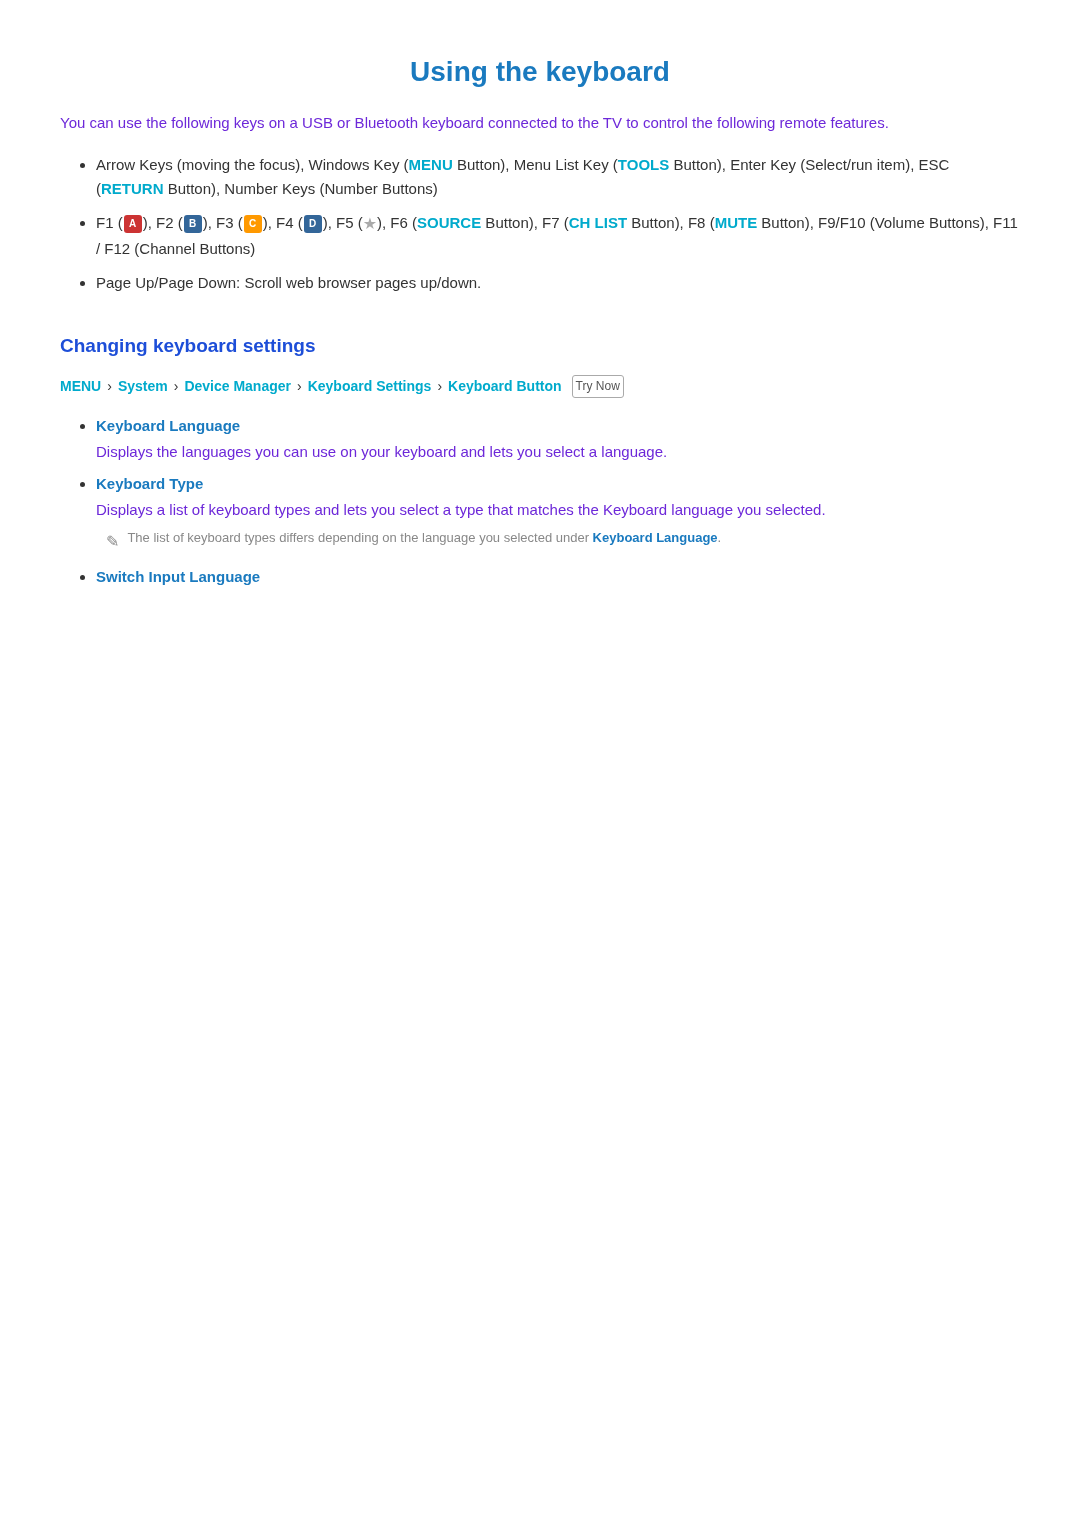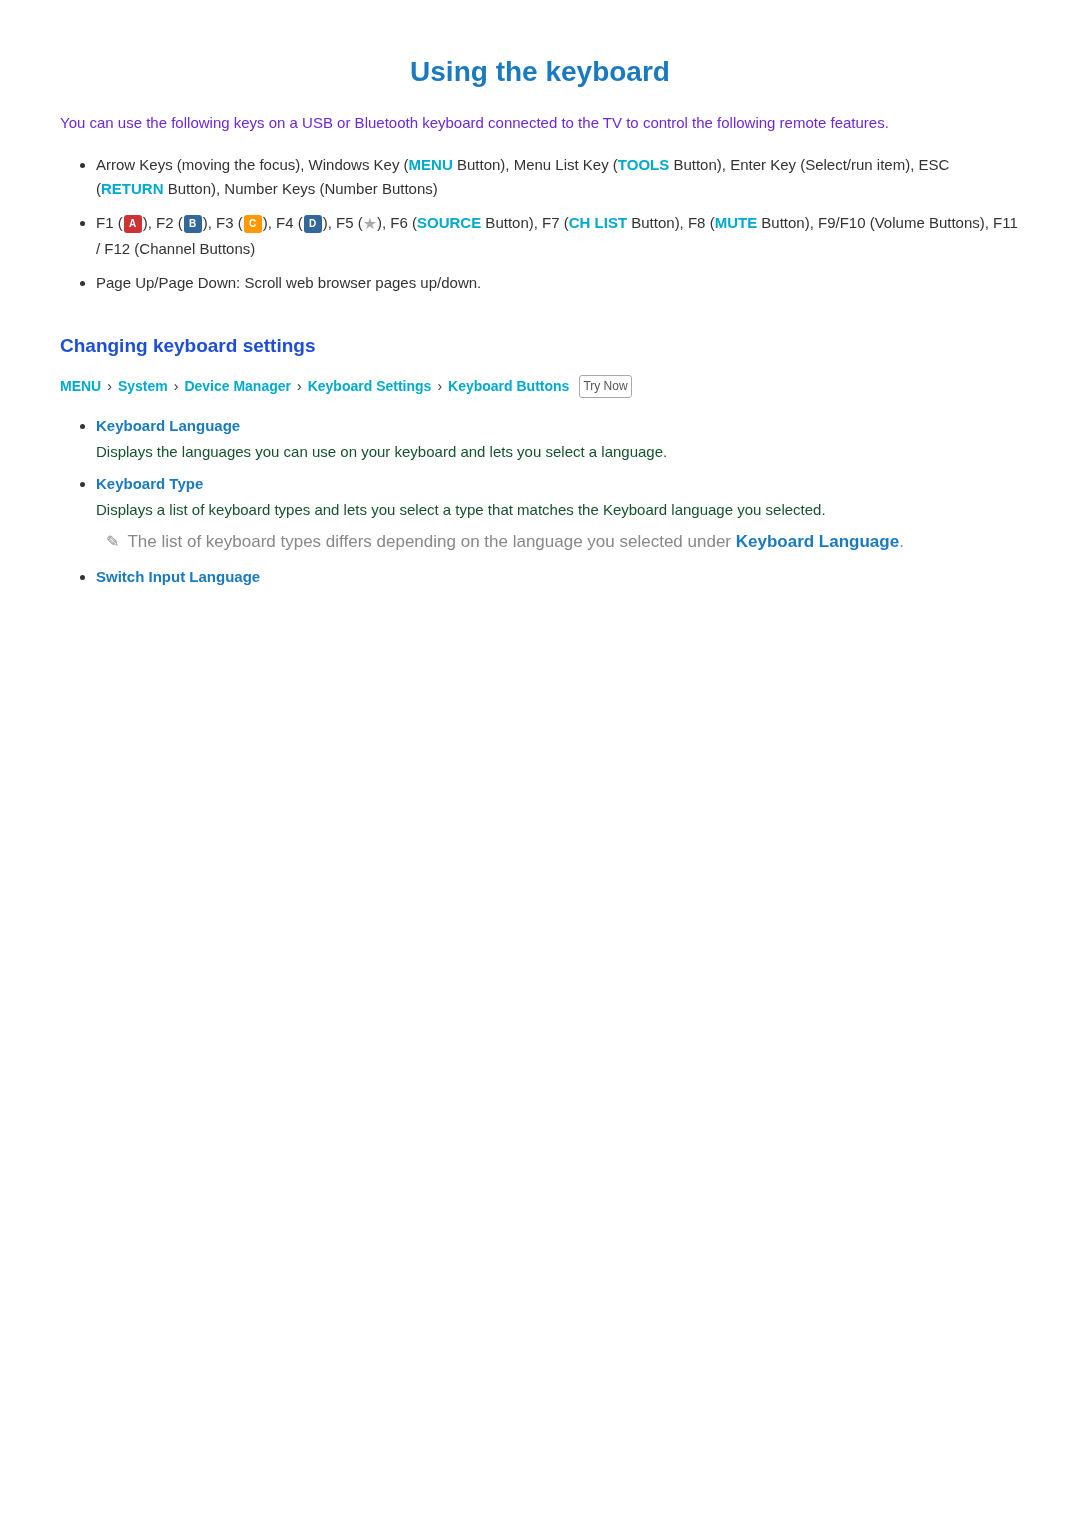--- a/index.html
+++ b/index.html
@@ -65,40 +65,40 @@
       padding-left: 36px;
     }
     .sub-list li {
       margin-bottom: 8px;
     }
     .sub-list .item-title {
       color: #1a7abf;
       font-weight: 600;
     }
     .item-desc {
-      color: #14532d;
+      color: #6d28d9;
       margin-top: 2px;
       margin-bottom: 6px;
       padding-left: 0;
     }
     .note-box {
       display: flex;
       align-items: flex-start;
       gap: 8px;
       margin: 6px 0 10px 0;
       padding-left: 10px;
     }
     .note-icon {
       color: #888;
       font-size: 16px;
       margin-top: 1px;
       flex-shrink: 0;
     }
     .note-text {
-      font-size: 17px;
+      font-size: 13px;
       color: #888;
     }
     .note-text .blue-link {
       color: #1a7abf;
       font-weight: 600;
     }
     .key-badge {
       display: inline-block;
       width: 18px;
       height: 18px;
@@ -138,21 +138,21 @@
 
 <div class="menu-path">
   <span class="menu-item">MENU</span>
   <span class="chevron">›</span>
   <span class="menu-item">System</span>
   <span class="chevron">›</span>
   <span class="menu-item">Device Manager</span>
   <span class="chevron">›</span>
   <span class="menu-item">Keyboard Settings</span>
   <span class="chevron">›</span>
-  <span class="menu-item">Keyboard Buttons</span>
+  <span class="menu-item">Keyboard Button</span>
   <span class="try-now">Try Now</span>
 </div>
 
 <ul class="sub-list">
   <li>
     <span class="item-title">Keyboard Language</span>
     <p class="item-desc">Displays the languages you can use on your keyboard and lets you select a language.</p>
   </li>
   <li>
     <span class="item-title">Keyboard Type</span>

